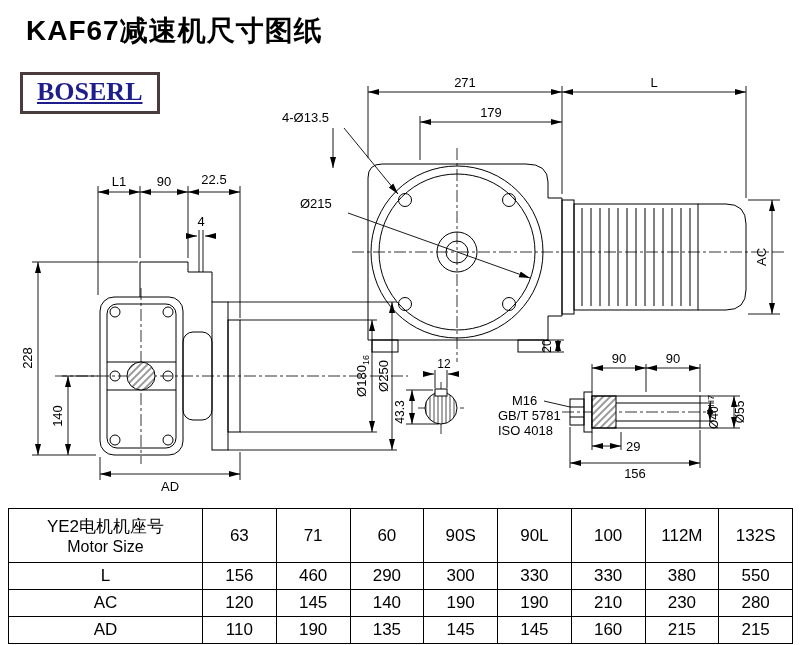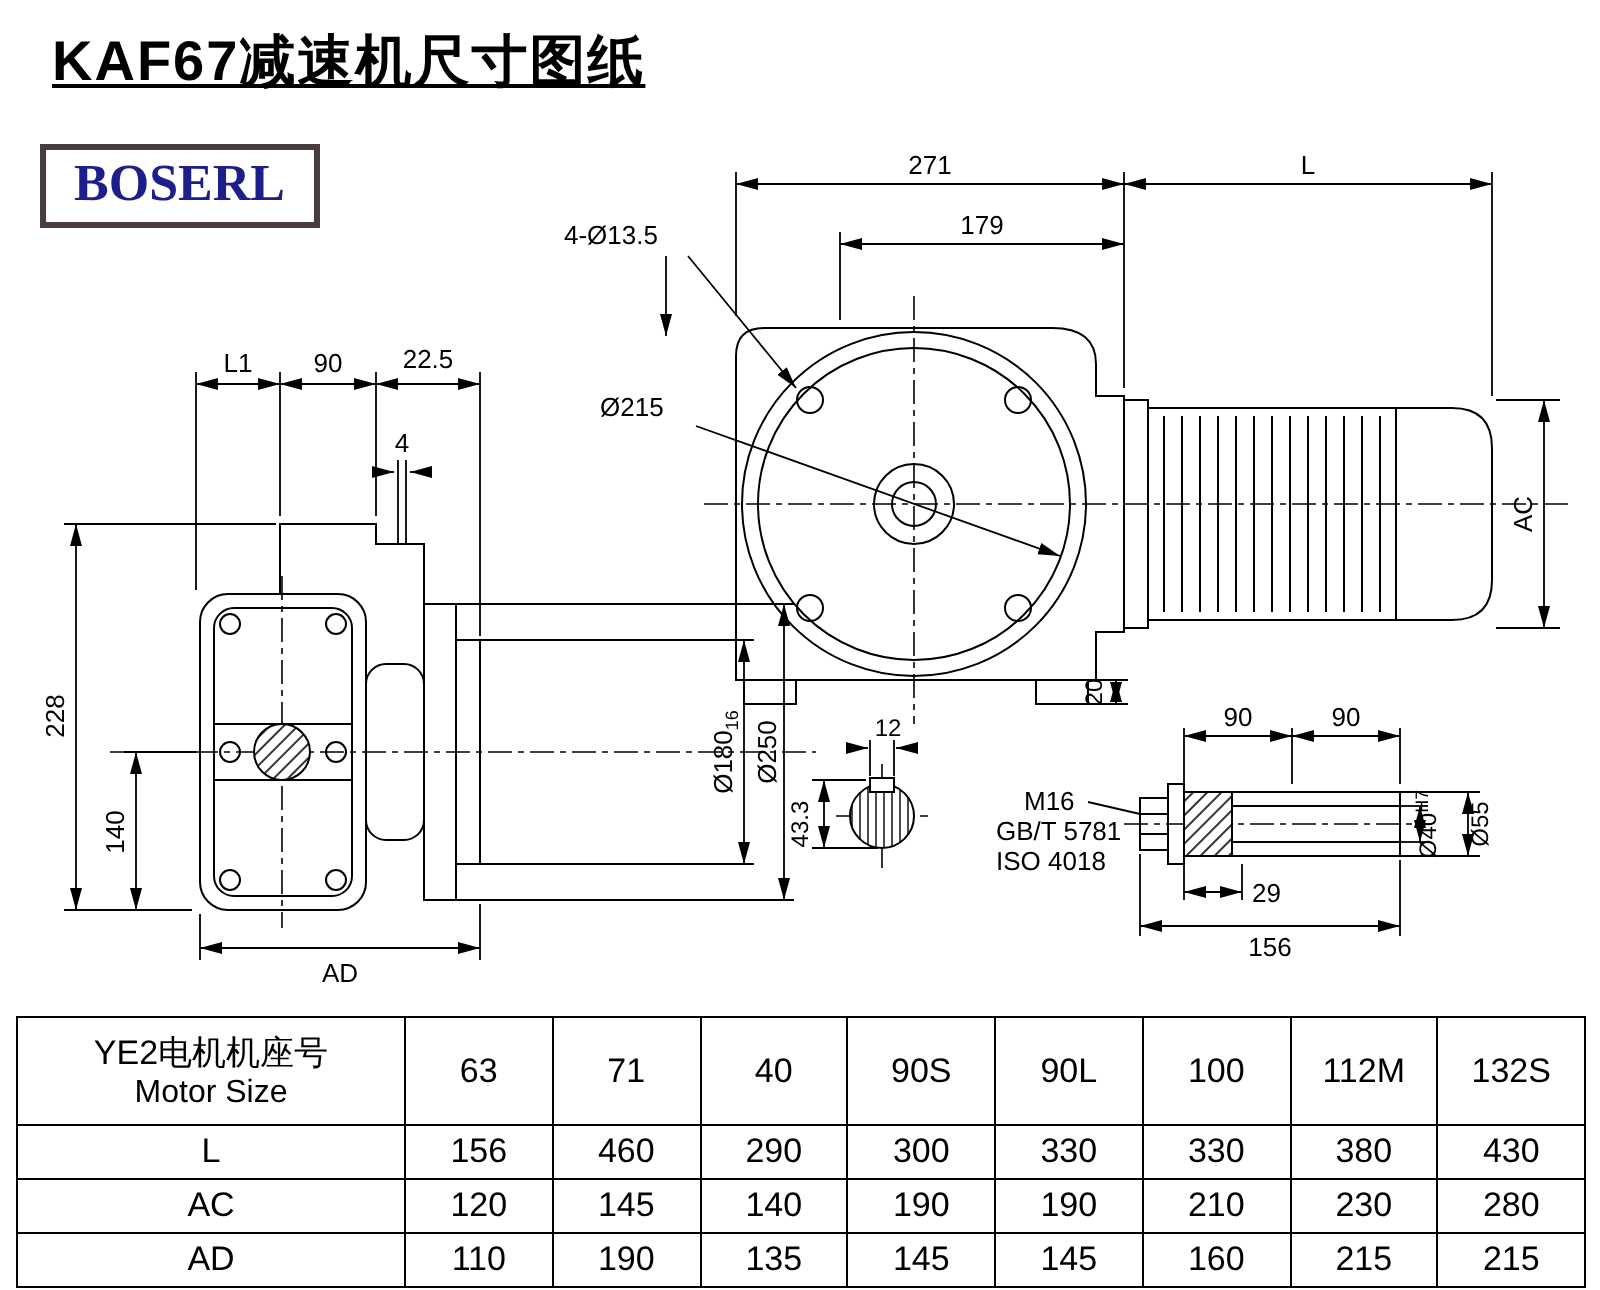--- a/index.html
+++ b/index.html
@@ -1,22 +1,22 @@
 <!DOCTYPE html>
 <html><head>
 <meta charset="utf-8">
 <style>
   html,body{margin:0;padding:0;background:#fff;}
   .page{position:relative;width:800px;height:645px;background:#fff;
         font-family:"Liberation Sans",sans-serif;overflow:hidden;color:#000;}
   .title{position:absolute;left:26px;top:12px;font-size:28px;font-weight:bold;
-         letter-spacing:1px;white-space:nowrap;text-decoration:underline;}
+         letter-spacing:1px;white-space:nowrap;}
   .logo{position:absolute;left:20px;top:72px;border:3px solid #4a3c3c;
         padding:2px 14px 4px 14px;font-family:"Liberation Serif",serif;
-        font-size:26px;font-weight:bold;color:#1d1d8c;background:#fff;}
+        font-size:26px;font-weight:bold;color:#1d1d8c;background:#fff;text-decoration:underline;}
   svg{position:absolute;left:0;top:0;}
   svg text{font-family:"Liberation Sans",sans-serif;font-size:13px;fill:#000;stroke:none;}
   svg .sm{font-size:12px;}
   svg .s{stroke:#000;stroke-width:1;fill:none;}
   svg .d{stroke:#000;stroke-width:.9;fill:none;}
   svg .cl{stroke:#000;stroke-width:.8;fill:none;stroke-dasharray:12 3 3 3;}
   svg .hd{fill:url(#hd);stroke:#000;stroke-width:1;}
   svg .hv{fill:url(#hv);stroke:#000;stroke-width:1;}
   svg .wf{fill:#fff;stroke:#000;stroke-width:1;}
   .dim-table{position:absolute;left:8px;top:508px;width:785px;border-collapse:collapse;
@@ -239,37 +239,37 @@
 
 <table class="dim-table">
   <tbody>
         <tr class="hrow">
     <th class="c0">
       <div>YE2电机机座号</div>
       <div class="mono">Motor Size</div>
     </th>
     <th>63</th>
     <th>71</th>
-    <th>40</th>
+    <th>60</th>
     <th>90S</th>
     <th>90L</th>
     <th>100</th>
     <th>112M</th>
     <th>132S</th>
   </tr>
   <tr>
     <td class="c0">L</td>
     <td>156</td>
     <td>460</td>
     <td>290</td>
     <td>300</td>
     <td>330</td>
     <td>330</td>
     <td>380</td>
-    <td>430</td>
+    <td>550</td>
   </tr>
   <tr>
     <td class="c0">AC</td>
     <td>120</td>
     <td>145</td>
     <td>140</td>
     <td>190</td>
     <td>190</td>
     <td>210</td>
     <td>230</td>

